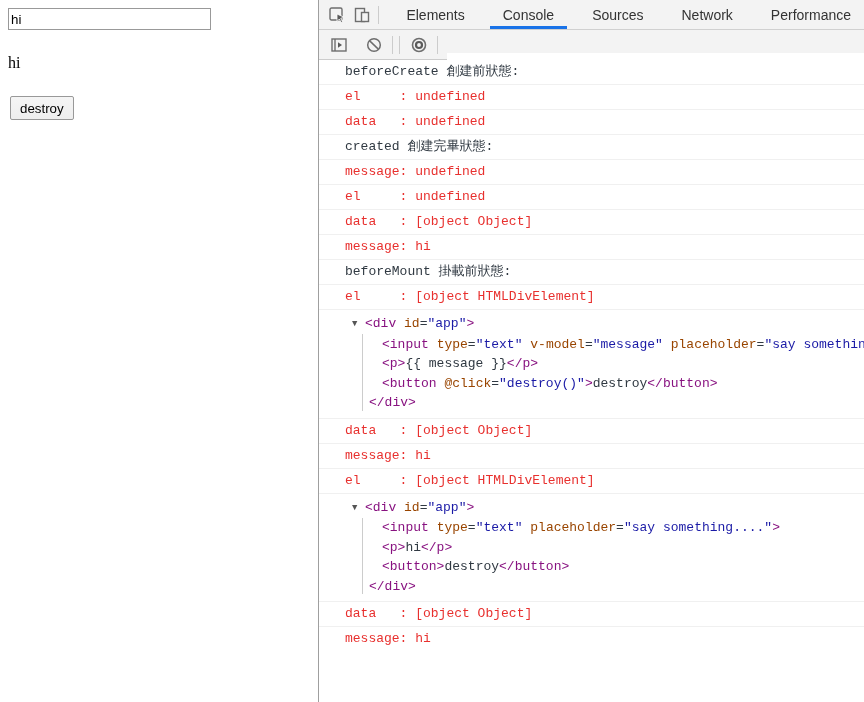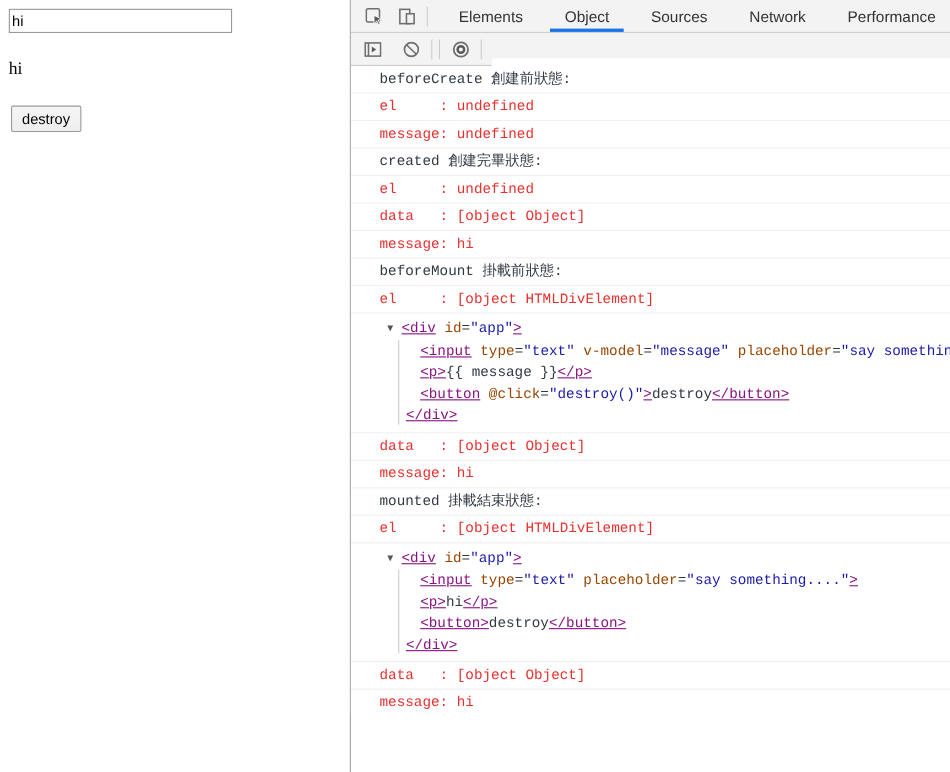--- a/index.html
+++ b/index.html
@@ -65,21 +65,21 @@
   .crow.err{color:#e8302e;}
   .tree{padding:4px 0 5px 33px;position:relative;}
   .tline{line-height:19.5px;white-space:pre;overflow:hidden;}
   .t-child{padding-left:30px;}
   .t-close{padding-left:17px;}
   .arrow{
     display:inline-block;width:13px;font-size:9px;color:#555;cursor:pointer;
     vertical-align:1px;
   }
   .guide{position:absolute;left:43px;top:24px;bottom:7px;width:0;border-left:1px solid #ccc;}
-  .c-tag{color:#881280;text-decoration:underline;}
+  .c-tag{color:#881280;}
   .c-attr{color:#994500;}
   .c-val{color:#1a1aa6;}
   .c-plain{color:#303942;}
   .prompt{
     display:flex;align-items:flex-start;padding:4px 6px 4px 10px;cursor:text;
   }
   .prompt .chev{
     color:#2871f0;font:bold 13px "Liberation Mono","DejaVu Sans Mono",monospace;
     transform:scaleY(1.25);display:inline-block;
   }
@@ -105,21 +105,21 @@
       </svg>
     </div>
     <div class="iconbtn">
       <svg width="16" height="16" viewBox="0 0 16 16">
         <rect x="1.5" y="1.5" width="9" height="13" fill="none" stroke="#6e6e6e" stroke-width="1.4"></rect>
         <rect x="7.5" y="5.5" width="7" height="9" fill="#f3f3f3" stroke="#6e6e6e" stroke-width="1.4"></rect>
       </svg>
     </div>
     <div class="vsep"></div>
     <div class="tab">Elements</div>
-    <div class="tab active">Object</div>
+    <div class="tab active">Console</div>
     <div class="tab">Sources</div>
     <div class="tab">Network</div>
     <div class="tab">Performance</div>
   </div>
 
   <div class="toolbar">
     <div class="iconbtn">
       <svg width="16" height="14" viewBox="0 0 16 14">
         <rect x="1" y="1" width="14" height="12" fill="none" stroke="#6e6e6e" stroke-width="1.4"></rect>
         <line x1="4" y1="1" x2="4" y2="13" stroke="#6e6e6e" stroke-width="1.4"></line>
@@ -140,31 +140,31 @@
         <circle cx="10" cy="8" r="3" fill="none" stroke="#5a5a5a" stroke-width="2.2"></circle>
       </svg>
     </div>
     <div class="vsep"></div>
     <input class="filter" type="text" placeholder="Filter" style="">
   </div>
 
   <div class="console">
       <div class="crow log">beforeCreate 創建前狀態:</div>
       <div class="crow err">el     : undefined</div>
+      <div class="crow err">data   : undefined</div>
+      <div class="crow log">created 創建完畢狀態:</div>
       <div class="crow err">message: undefined</div>
-      <div class="crow log">created 創建完畢狀態:</div>
       <div class="crow err">el     : undefined</div>
       <div class="crow err">data   : [object Object]</div>
       <div class="crow err">message: hi</div>
       <div class="crow log">beforeMount 掛載前狀態:</div>
       <div class="crow err">el     : [object HTMLDivElement]</div>
       <div class="crow tree"><div class="tline t-root"><span class="arrow">▼</span><span class="c-tag">&lt;div</span><span class="c-plain"> </span><span class="c-attr">id</span><span class="c-plain">=</span><span class="c-val">"app"</span><span class="c-tag">&gt;</span></div><div class="tline t-child"><span class="c-tag">&lt;input</span><span class="c-plain"> </span><span class="c-attr">type</span><span class="c-plain">=</span><span class="c-val">"text"</span><span class="c-plain"> </span><span class="c-attr">v-model</span><span class="c-plain">=</span><span class="c-val">"message"</span><span class="c-plain"> </span><span class="c-attr">placeholder</span><span class="c-plain">=</span><span class="c-val">"say something...."</span></div><div class="tline t-child"><span class="c-tag">&lt;p&gt;</span><span class="c-plain">{{ message }}</span><span class="c-tag">&lt;/p&gt;</span></div><div class="tline t-child"><span class="c-tag">&lt;button</span><span class="c-plain"> </span><span class="c-attr">@click</span><span class="c-plain">=</span><span class="c-val">"destroy()"</span><span class="c-tag">&gt;</span><span class="c-plain">destroy</span><span class="c-tag">&lt;/button&gt;</span></div><div class="tline t-close"><span class="c-tag">&lt;/div&gt;</span></div><div class="guide"></div></div>
       <div class="crow err">data   : [object Object]</div>
       <div class="crow err">message: hi</div>
-      <div class="crow log">mounted 掛載結束狀態:</div>
       <div class="crow err">el     : [object HTMLDivElement]</div>
       <div class="crow tree"><div class="tline t-root"><span class="arrow">▼</span><span class="c-tag">&lt;div</span><span class="c-plain"> </span><span class="c-attr">id</span><span class="c-plain">=</span><span class="c-val">"app"</span><span class="c-tag">&gt;</span></div><div class="tline t-child"><span class="c-tag">&lt;input</span><span class="c-plain"> </span><span class="c-attr">type</span><span class="c-plain">=</span><span class="c-val">"text"</span><span class="c-plain"> </span><span class="c-attr">placeholder</span><span class="c-plain">=</span><span class="c-val">"say something...."</span><span class="c-tag">&gt;</span></div><div class="tline t-child"><span class="c-tag">&lt;p&gt;</span><span class="c-plain">hi</span><span class="c-tag">&lt;/p&gt;</span></div><div class="tline t-child"><span class="c-tag">&lt;button&gt;</span><span class="c-plain">destroy</span><span class="c-tag">&lt;/button&gt;</span></div><div class="tline t-close"><span class="c-tag">&lt;/div&gt;</span></div><div class="guide"></div></div>
       <div class="crow err">data   : [object Object]</div>
       <div class="crow err">message: hi</div>
       <div class="prompt">
         <span class="chev">&gt;</span>
       </div>
     </div>
 </div>
 

